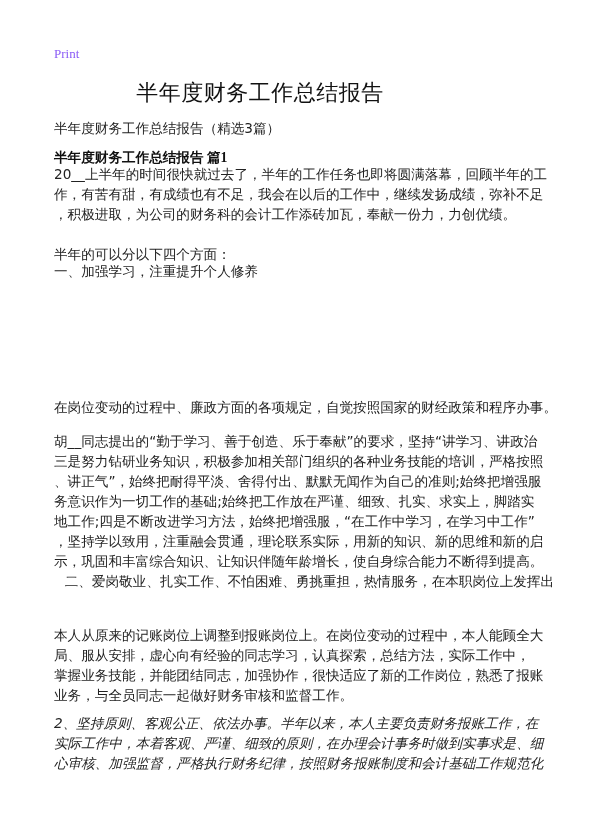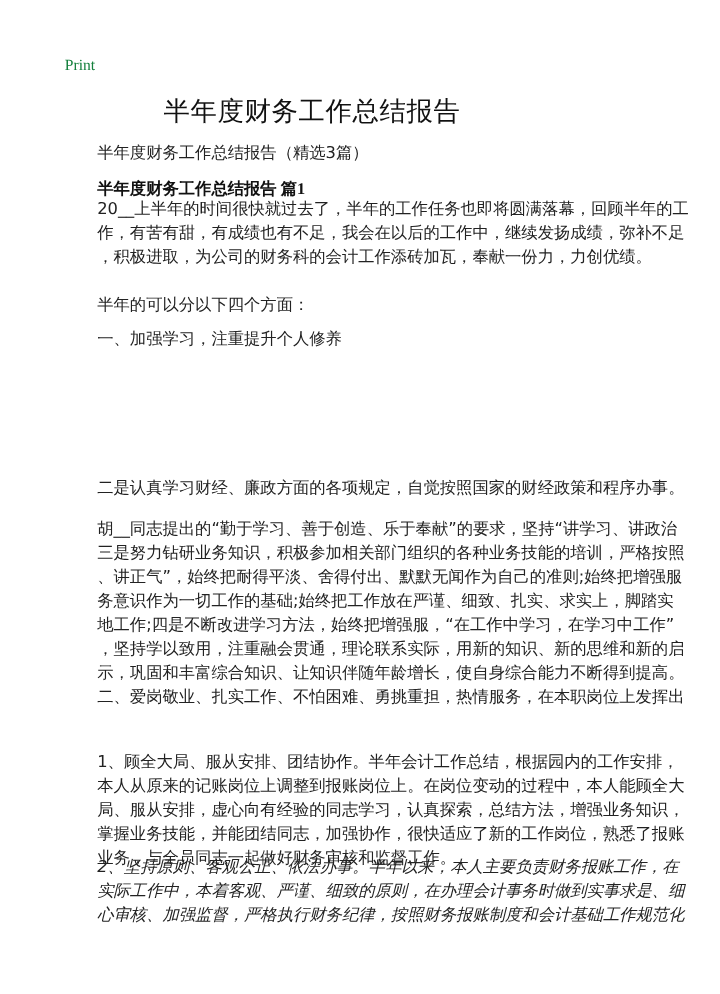--- a/index.html
+++ b/index.html
@@ -1,23 +1,23 @@
 <!DOCTYPE html>
 <html><head>
 <meta charset="utf-8">
 <style>
   html, body { margin: 0; padding: 0; background: #ffffff; }
   body { width: 600px; height: 828px; overflow: hidden; position: relative;
          font-family: "DejaVu Sans", sans-serif; color: #1a1a1a; }
   .page { position: absolute; left: 0; top: 0; width: 600px; height: 828px; }
   .print { position: absolute; left: 54px; top: 46px; font-family: "Liberation Serif", serif;
-           font-size: 13px; color: #15803d; }
+           font-size: 13px; color: #8b5cf6; }
   .title { position: absolute; left: 0; width: 520px; top: 78px; text-align: center;
            font-size: 22px; color: #111; letter-spacing: 0.5px; }
-  .block { position: absolute; left: 54px; width: 500px; font-size: 13.6px; color: #222; margin-left: 27px; }
+  .block { position: absolute; left: 54px; width: 500px; font-size: 13.6px; color: #222; }
   .line { height: 20px; line-height: 20px; white-space: nowrap; }
   .bold { font-weight: bold; color: #111; }
 </style>
 </head>
 <body>
 
 <div class="page">
   <div class="print">Print</div>
   <div class="title">半年度财务工作总结报告</div>
 
@@ -31,47 +31,46 @@
   <div class="block" style="top:164px;">
     <div class="line">20__上半年的时间很快就过去了，半年的工作任务也即将圆满落幕，回顾半年的工</div>
     <div class="line">作，有苦有甜，有成绩也有不足，我会在以后的工作中，继续发扬成绩，弥补不足</div>
     <div class="line">，积极进取，为公司的财务科的会计工作添砖加瓦，奉献一份力，力创优绩。</div>
   </div>
 
   <div class="block" style="top:244px;">
     <div class="line">半年的可以分以下四个方面：</div>
   </div>
 
-  <div class="block" style="top:273px;">
+  <div class="block" style="top:261px;">
     <div class="line">一、加强学习，注重提升个人修养</div>
   </div>
 
 
   <div class="block" style="top:397px;">
-    <div class="line">二是认真学习财经、廉政方面的各项规定，自觉按照国家的财经政策和程序办事。</div>
+    <div class="line">在岗位变动的过程中、廉政方面的各项规定，自觉按照国家的财经政策和程序办事。</div>
   </div>
 
   <div class="block" style="top:431px;">
     <div class="line">胡__同志提出的“勤于学习、善于创造、乐于奉献”的要求，坚持“讲学习、讲政治</div>
     <div class="line">三是努力钻研业务知识，积极参加相关部门组织的各种业务技能的培训，严格按照</div>
     <div class="line">、讲正气”，始终把耐得平淡、舍得付出、默默无闻作为自己的准则;始终把增强服</div>
     <div class="line">务意识作为一切工作的基础;始终把工作放在严谨、细致、扎实、求实上，脚踏实</div>
     <div class="line">地工作;四是不断改进学习方法，始终把增强服，“在工作中学习，在学习中工作”</div>
     <div class="line">，坚持学以致用，注重融会贯通，理论联系实际，用新的知识、新的思维和新的启</div>
     <div class="line">示，巩固和丰富综合知识、让知识伴随年龄增长，使自身综合能力不断得到提高。</div>
   </div>
 
-  <div class="block" style="top:571px;">
+  <div class="block" style="top:571px;text-align:right;">
     <div class="line">二、爱岗敬业、扎实工作、不怕困难、勇挑重担，热情服务，在本职岗位上发挥出</div>
   </div>
 
   <div class="block" style="top:625px;">
-    <div class="line">1、顾全大局、服从安排、团结协作。半年会计工作总结，根据园内的工作安排，</div>
     <div class="line">本人从原来的记账岗位上调整到报账岗位上。在岗位变动的过程中，本人能顾全大</div>
-    <div class="line">局、服从安排，虚心向有经验的同志学习，认真探索，总结方法，增强业务知识，</div>
+    <div class="line">局、服从安排，虚心向有经验的同志学习，认真探索，总结方法，实际工作中，</div>
     <div class="line">掌握业务技能，并能团结同志，加强协作，很快适应了新的工作岗位，熟悉了报账</div>
     <div class="line">业务，与全员同志一起做好财务审核和监督工作。</div>
   </div>
 
   <div class="block" style="top:713px;font-style:italic;">
     <div class="line">2、坚持原则、客观公正、依法办事。半年以来，本人主要负责财务报账工作，在</div>
     <div class="line">实际工作中，本着客观、严谨、细致的原则，在办理会计事务时做到实事求是、细</div>
     <div class="line">心审核、加强监督，严格执行财务纪律，按照财务报账制度和会计基础工作规范化</div>
   </div>
 </div>

